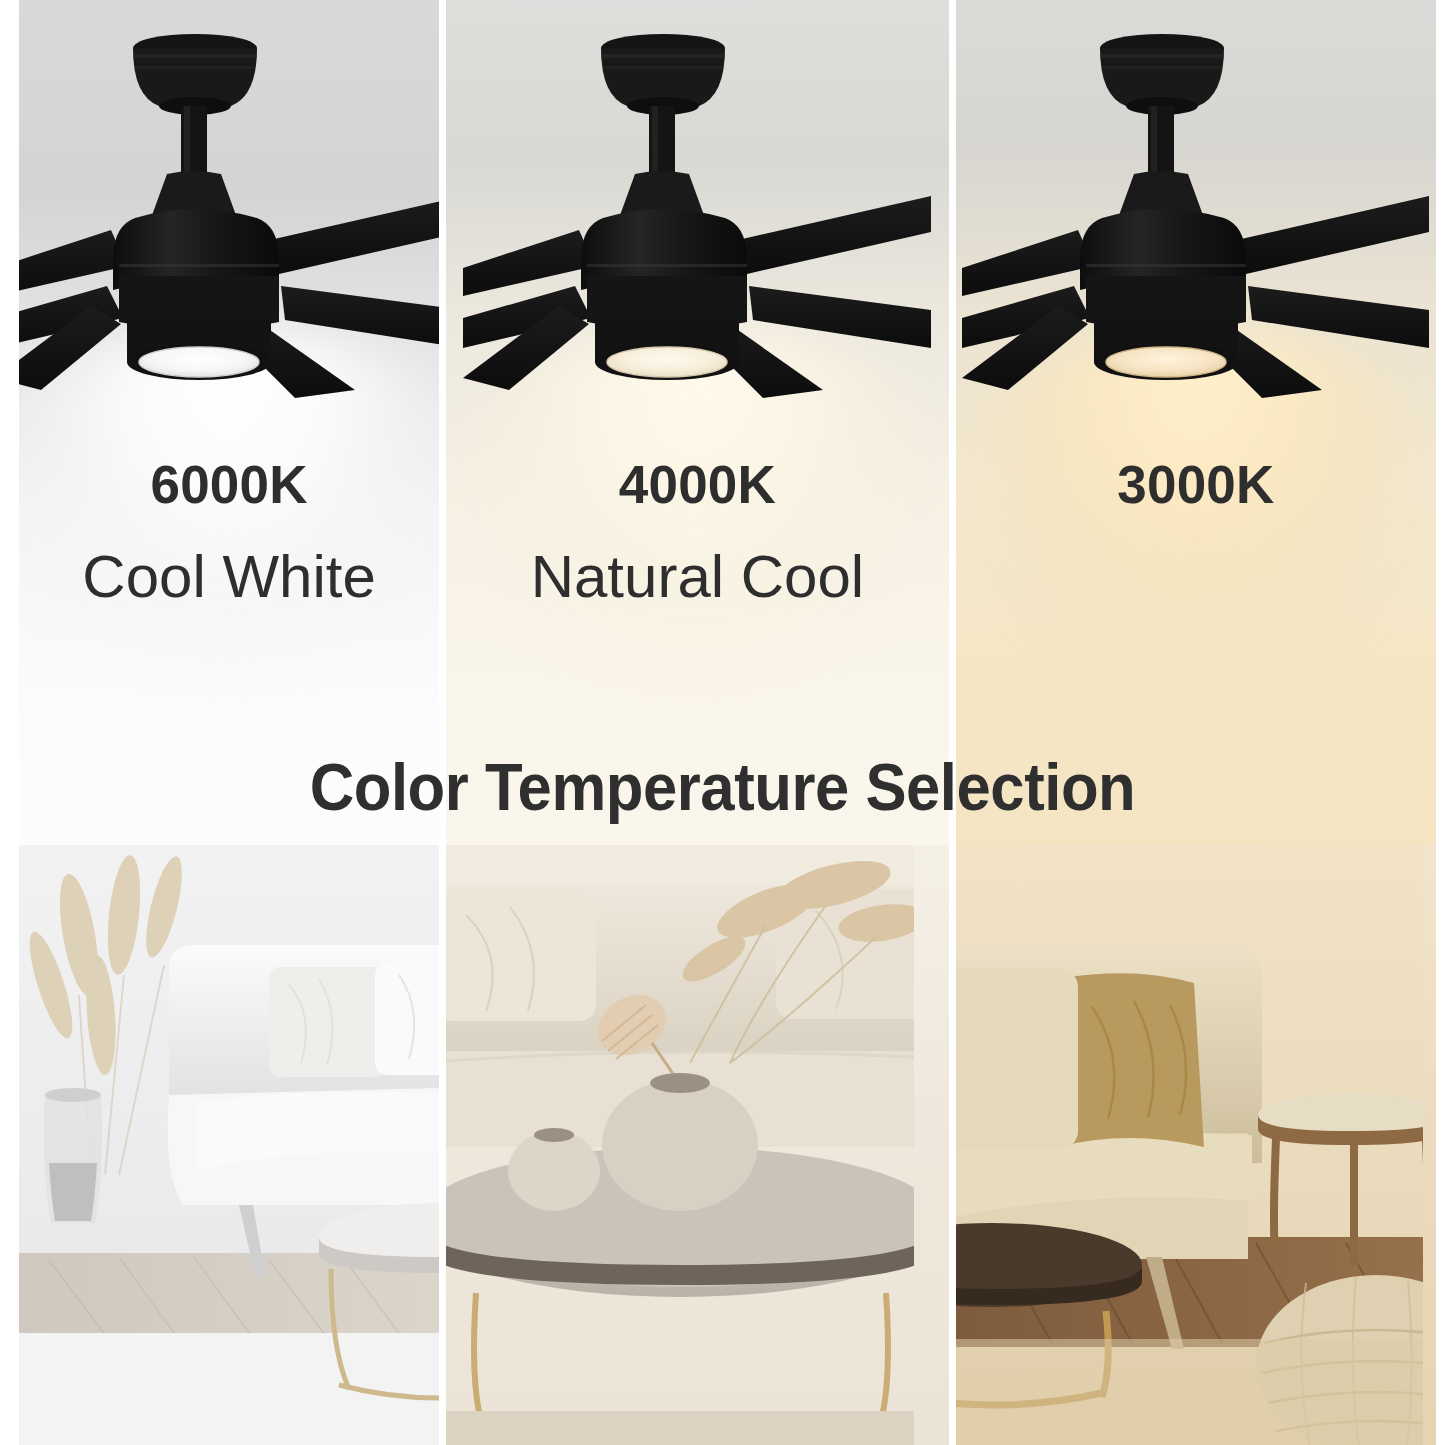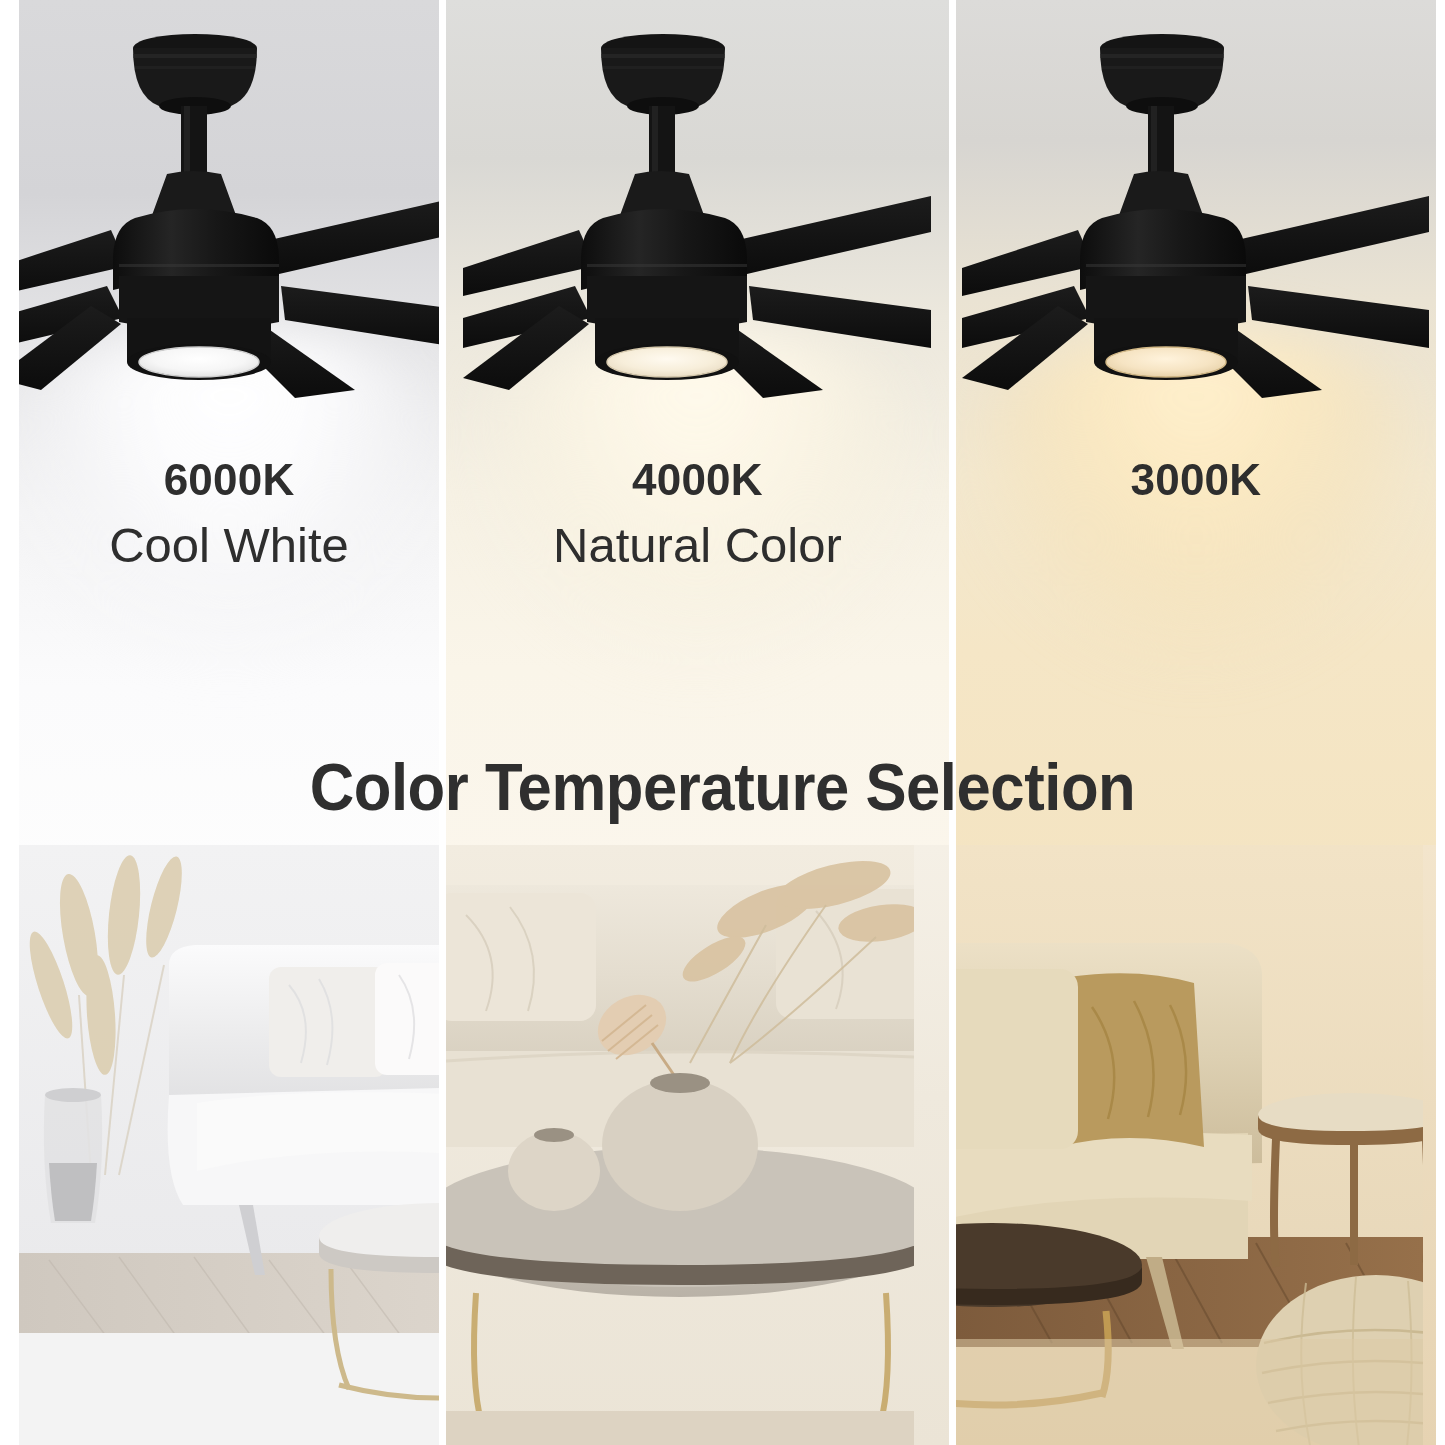--- a/index.html
+++ b/index.html
@@ -64,32 +64,32 @@
   .fan svg { display:block; }
 
   
   .labels {
     position:absolute;
     left:0; right:0; top:455px;
     text-align:center;
     z-index:6;
   }
   .kelvin {
-    font-size:44px;
+    font-size:53px;
     font-weight:bold;
     color:#2e2e2e;
     letter-spacing:.2px;
     line-height:1.15;
   }
   .cname {
-    font-size:49px;
+    font-size:60px;
     font-weight:400;
     color:#2e2e2e;
     line-height:1.3;
-    margin-top:8px;
+    margin-top:22px;
   }
 
   
   .room {
     position:absolute; left:0; right:0; bottom:0;
     height:600px;
     overflow:hidden;
   }
   .p1 .room { background:linear-gradient(180deg,#f6f6f7 0%,#f1f1f2 40%,#efeff0 100%); }
   .p2 .room { background:linear-gradient(180deg,#f5f0e6 0%,#efe9dd 42%,#ebe4d6 100%); }
@@ -313,21 +313,21 @@
             <g>
               <ellipse cx="204" cy="344" rx="60" ry="15" fill="url(#led2)"></ellipse>
               <ellipse cx="204" cy="344" rx="60" ry="15" fill="none" stroke="#d6c9ad" stroke-width="1.5"></ellipse>
             </g>
           </svg>
         </div>
       </div>
 
       <div class="labels">
         <div class="kelvin">4000K</div>
-        <div class="cname">Natural Color</div>
+        <div class="cname">Natural Cool</div>
       </div>
 
       <div class="room">
         <svg width="468" height="600" viewBox="0 0 468 600">
           <defs>
             <linearGradient id="w2" x1="0" y1="0" x2="0" y2="1">
               <stop offset="0" stop-color="#f2ece0"></stop>
                 <stop offset="1" stop-color="#ebe4d6"></stop>
             </linearGradient>
             <linearGradient id="sofa2" x1="0" y1="0" x2="0" y2="1">

